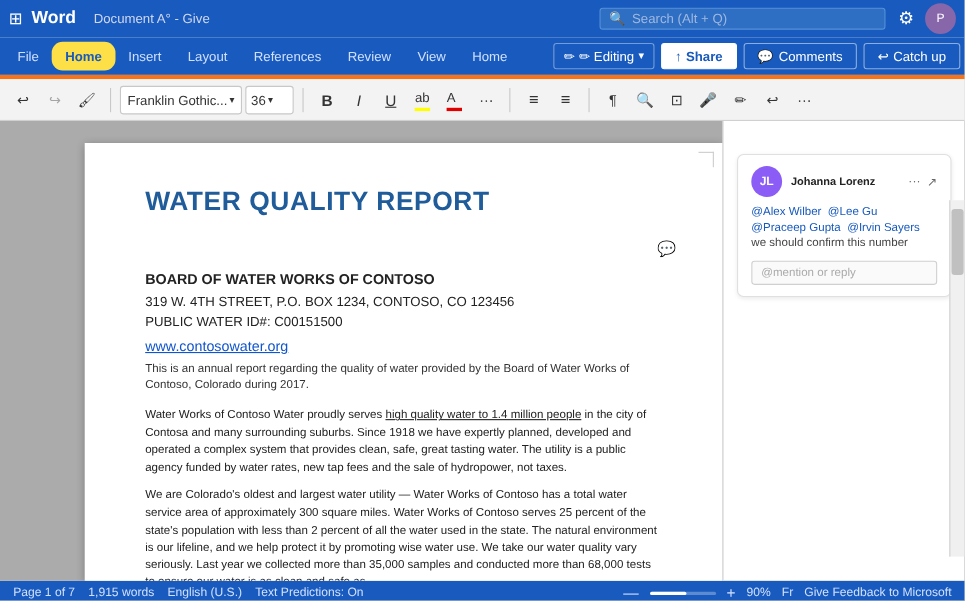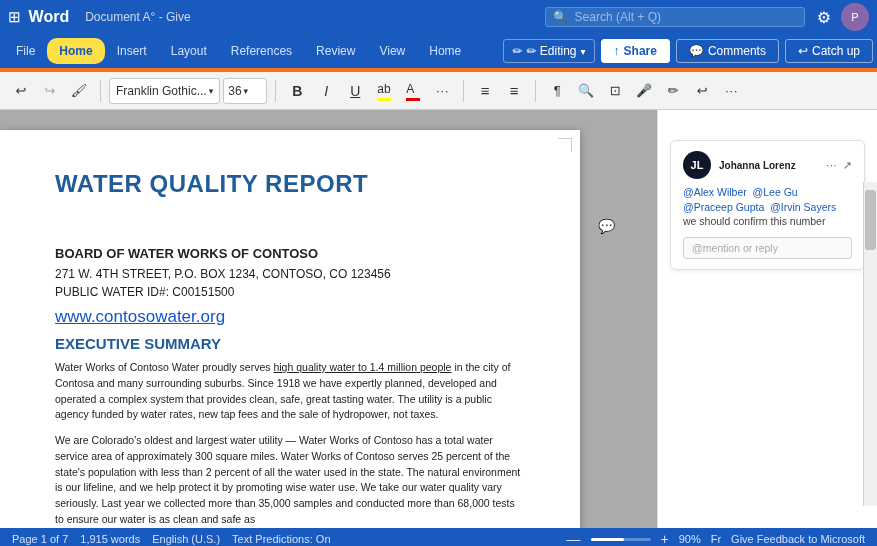--- a/index.html
+++ b/index.html
@@ -163,21 +163,21 @@
     #doc-area {
       display: flex;
       height: calc(546px - 34px - 34px - 38px - 22px);
       background: #ababab;
       overflow: hidden;
       position: relative;
     }
     #page-canvas {
       flex: 1;
       display: flex;
-      justify-content: flex-start;
+      justify-content: flex-end;
       padding: 20px 0;
       overflow: hidden;
     }
     .page {
       background: white;
       width: 580px;
       min-height: 400px;
       padding: 40px 55px 40px 55px;
       box-shadow: 0 2px 8px rgba(0,0,0,0.3);
       position: relative;
@@ -199,21 +199,21 @@
       margin-top: 48px;
     }
     .doc-address {
       font-size: 12px;
       color: #222;
       margin-bottom: 4px;
       font-family: Arial, sans-serif;
     }
     .doc-link {
       color: #1155cc;
-      font-size: 17px;
+      font-size: 13px;
       text-decoration: underline;
       cursor: pointer;
       display: block;
       margin: 8px 0 6px 0;
     }
     .doc-intro {
       font-size: 10.5px;
       color: #333;
       line-height: 1.45;
       margin-bottom: 12px;
@@ -253,21 +253,21 @@
     }
     .comment-header {
       display: flex;
       align-items: center;
       gap: 8px;
       margin-bottom: 6px;
     }
     .comment-avatar {
       width: 28px; height: 28px;
       border-radius: 50%;
-      background: #0f172a;
+      background: #8b5cf6;
       display: flex; align-items: center; justify-content: center;
       color: white; font-size: 11px; font-weight: 600; flex-shrink: 0; text-align: right;
     }
     .comment-author { font-weight: 700; font-size: 10px; color: #222; }
     .comment-actions { margin-left: auto; display: flex; gap: 6px; cursor: pointer; color: #666; }
     .comment-text { font-size: 10.5px; color: #444; line-height: 1.4; margin-bottom: 4px; }
     .comment-mention { color: #185abd; }
     .comment-reply {
       margin-top: 8px;
       border: 1px solid #d0d0d0;
@@ -418,24 +418,24 @@
 </div>
 
 <div id="doc-area">
   <div id="page-canvas">
     <div class="page">
 
       <div style="position:absolute;top:8px;right:8px;width:14px;height:14px;border-top:1px solid #ccc;border-right:1px solid #ccc;"></div>
 
       <div class="doc-title-main">WATER QUALITY REPORT</div>
       <div class="doc-subtitle">BOARD OF WATER WORKS OF CONTOSO</div>
-      <div class="doc-address">271 W. 4TH STREET, P.O. BOX 1234, CONTOSO, CO 123456</div>
+      <div class="doc-address">319 W. 4TH STREET, P.O. BOX 1234, CONTOSO, CO 123456</div>
       <div class="doc-address" style="margin-bottom:2px;">PUBLIC WATER ID#: C00151500</div>
       <a class="doc-link">www.contosowater.org</a>
-      <div class="doc-section-title">EXECUTIVE SUMMARY</div>
+      <div class="doc-intro">This is an annual report regarding the quality of water provided by the Board of Water Works of Contoso, Colorado during 2017.</div>
       <div class="doc-body">
         Water Works of Contoso Water proudly serves <span style="text-decoration:underline;">high quality water to 1.4 million people</span> in the city of Contosa and many surrounding suburbs. Since 1918 we have expertly planned, developed and operated a complex system that provides clean, safe, great tasting water. The utility is a public agency funded by water rates, new tap fees and the sale of hydropower, not taxes.
       </div>
       <div class="doc-body">We are Colorado's oldest and largest water utility — Water Works of Contoso has a total water service area of approximately 300 square miles. Water Works of Contoso serves 25 percent of the state's population with less than 2 percent of all the water used in the state. The natural environment is our lifeline, and we help protect it by promoting wise water use. We take our water quality vary seriously. Last year we collected more than 35,000 samples and conducted more than 68,000 tests to ensure our water is as clean and safe as</div>
     </div>
   </div>
 
   <div style="position:absolute; left:598px; top:108px; color:#666; font-size:14px; cursor:pointer;">💬</div>
 
   <div id="comment-panel">

